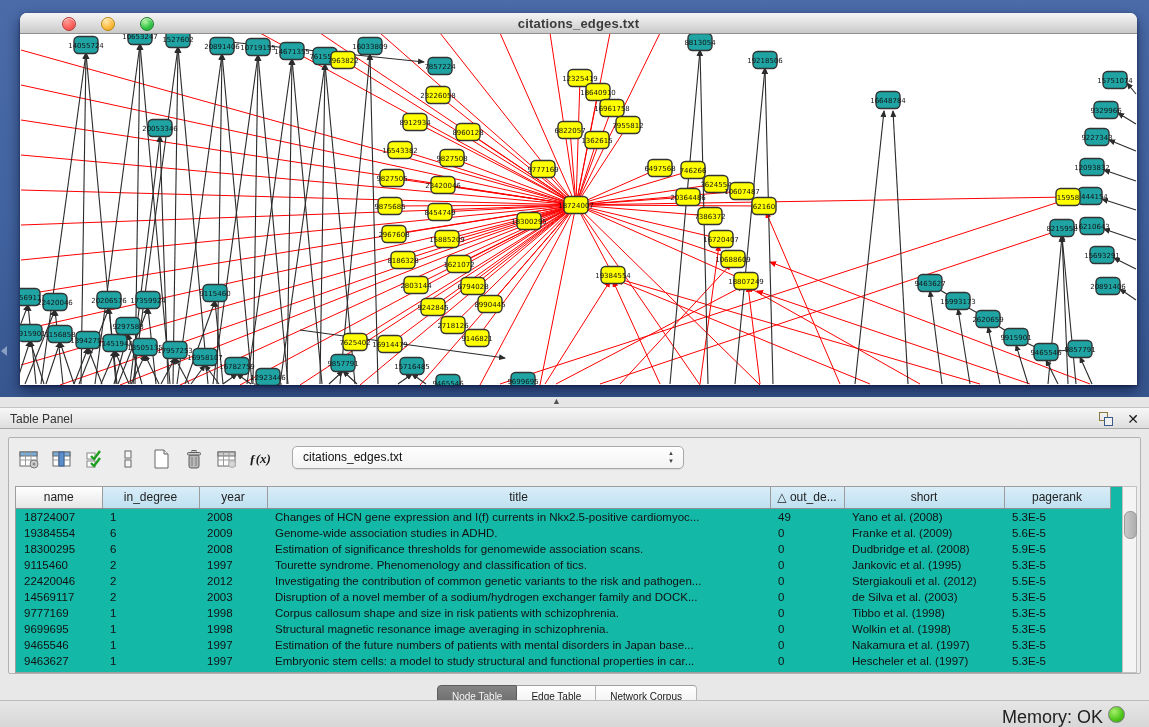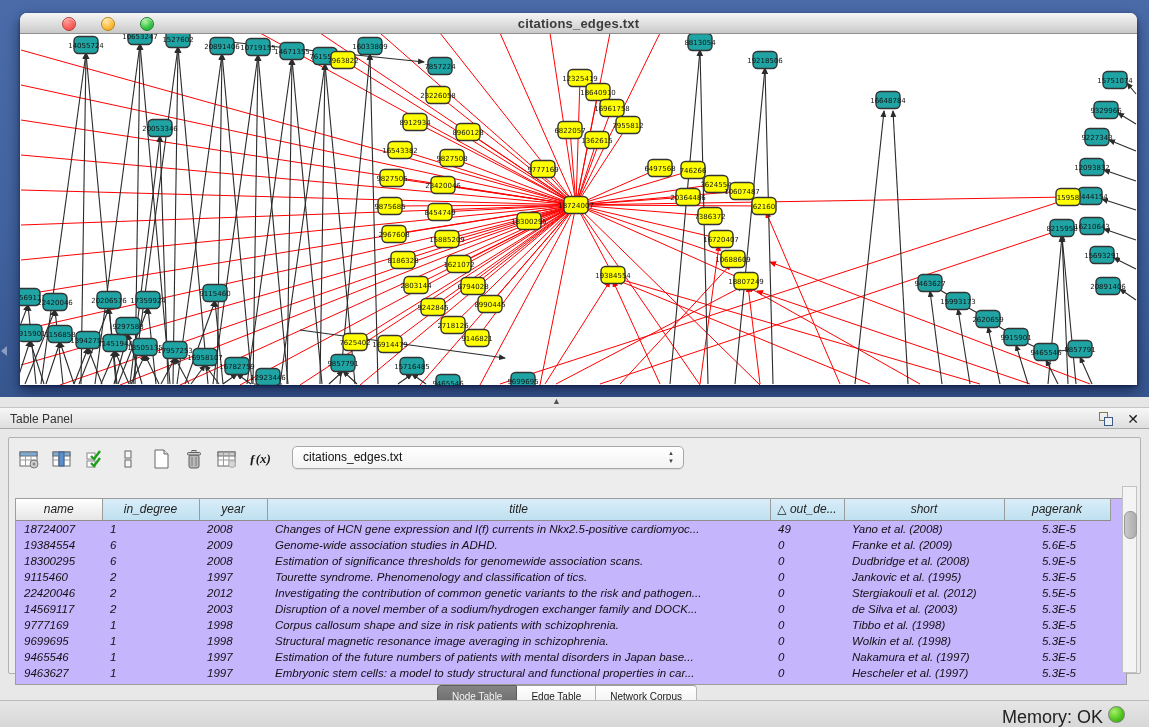--- a/index.html
+++ b/index.html
@@ -82,39 +82,39 @@
     border:1px solid #a8a8a8;border-radius:5px;box-sizing:border-box;
     font-size:12px;color:#111;line-height:21px;padding-left:10px;
     box-shadow:0 1px 1px rgba(0,0,0,.08);
   }
   .combo .stepper{
     position:absolute;right:6px;top:2px;width:12px;height:17px;color:#444;
   }
   .combo .stepper div{font-size:6px;line-height:8px;text-align:center;}
   
   .tablewrap{
-    position:absolute;left:6px;top:60px;width:1112px;height:187px;
-    background:#c4b5fd;border:1px solid #9e9e9e;box-sizing:border-box;overflow:hidden;font-style:italic;
+    position:absolute;left:6px;top:48px;width:1112px;height:187px;
+    background:#14b8a6;border:1px solid #9e9e9e;box-sizing:border-box;overflow:hidden;
   }
   table.datatable{border-collapse:collapse;table-layout:fixed;width:1094px;font-size:11.5px;color:#111;}
   table.datatable th{
     height:21px;font-weight:normal;font-size:12px;color:#222;text-align:center;
     border-right:1px solid #9b9b9b;border-bottom:1px solid #8e8e8e;
     overflow:hidden;white-space:nowrap;padding:0 2px;box-sizing:border-box;
   }
   th.h-plain{background:linear-gradient(180deg,#ffffff,#e6e6e6);}
   th.h-blue{background:linear-gradient(180deg,#d9edf8,#bfe0f0);}
   table.datatable td{
     height:16px;line-height:16px;white-space:nowrap;overflow:hidden;text-overflow:clip;
     padding:0 4px 0 8px;box-sizing:border-box;
   }
   td.c-year{padding-left:22px;}
   td.c-title{padding-left:6px;}
   td.c-short{padding-left:16px;}
-  td.c-pr{padding-left:14px;text-align:center;}
+  td.c-pr{padding-left:14px;}
   .vscroll{
     position:absolute;right:3px;top:48px;width:15px;height:187px;
     background:#f4f4f4;border:1px solid #c2c2c2;box-sizing:border-box;
   }
   .vthumb{position:absolute;left:1px;top:24px;width:11px;height:26px;border-radius:6px;
     background:linear-gradient(90deg,#c9c9c9,#adadad);border:1px solid #9a9a9a;}
   
   .tabbar{position:absolute;left:428px;top:247px;height:22px;display:flex;}
   .tabseg{
     height:22px;line-height:22px;padding:0 14px;font-size:10px;color:#1a1a1a;

